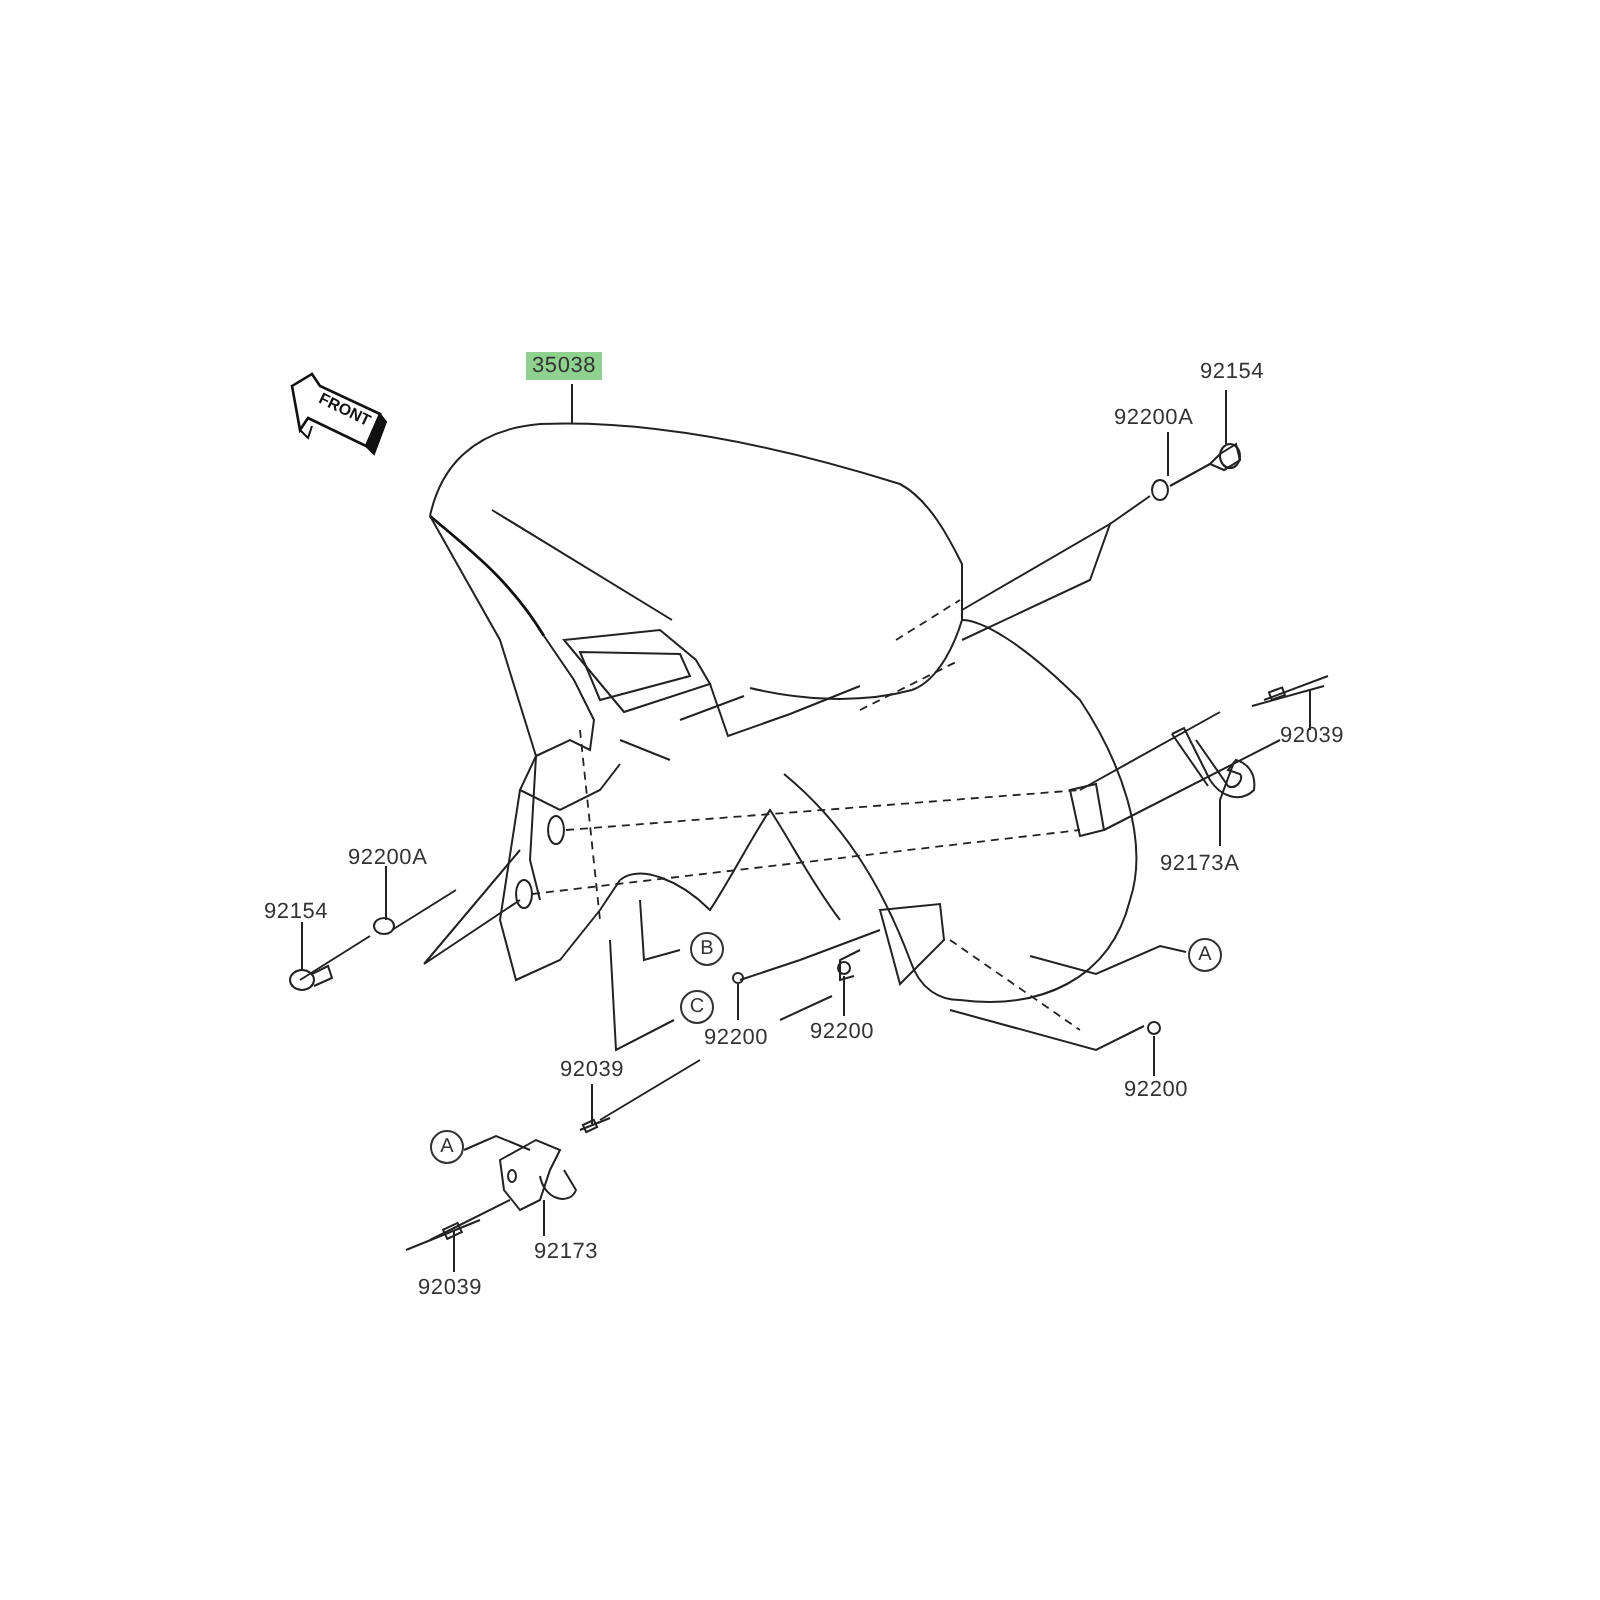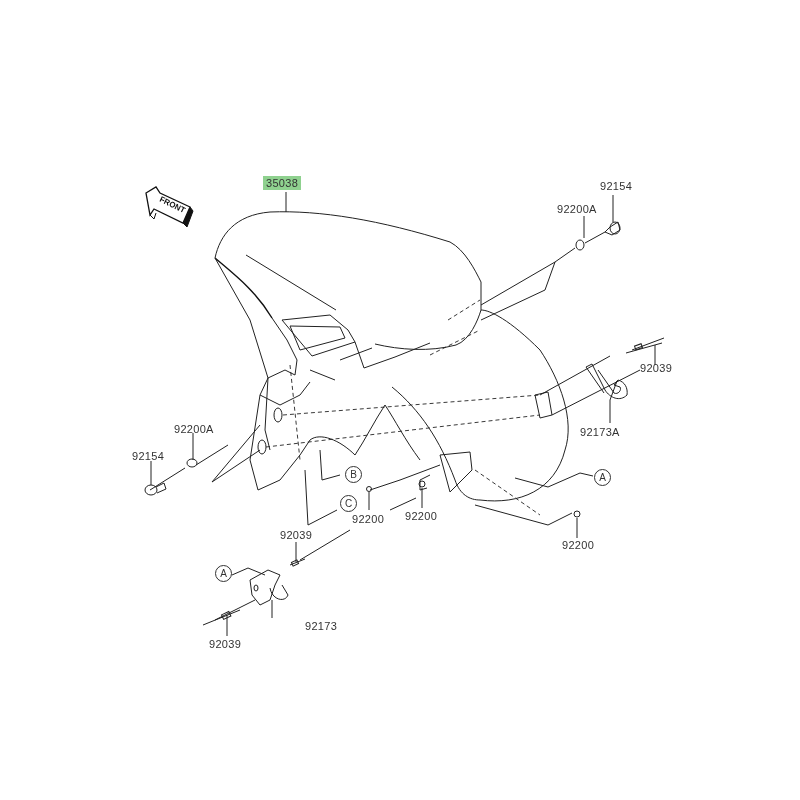--- a/index.html
+++ b/index.html
@@ -125,19 +125,19 @@
 <div class="part-label" style="left:600px;top:180px;">92154</div>
 <div class="part-label" style="left:557px;top:203px;">92200A</div>
 <div class="part-label" style="left:640px;top:362px;">92039</div>
 <div class="part-label" style="left:580px;top:426px;">92173A</div>
 <div class="part-label" style="left:174px;top:423px;">92200A</div>
 <div class="part-label" style="left:132px;top:450px;">92154</div>
 <div class="part-label" style="left:352px;top:513px;">92200</div>
 <div class="part-label" style="left:405px;top:510px;">92200</div>
 <div class="part-label" style="left:562px;top:539px;">92200</div>
 <div class="part-label" style="left:280px;top:529px;">92039</div>
-<div class="part-label" style="left:267px;top:620px;margin-left:38px;">92173</div>
+<div class="part-label" style="left:267px;top:620px;">92173</div>
 <div class="part-label" style="left:209px;top:638px;">92039</div>
 
 <div class="ref-circle" style="left:594px;top:469px;">A</div>
 <div class="ref-circle" style="left:345px;top:466px;">B</div>
 <div class="ref-circle" style="left:340px;top:495px;">C</div>
 <div class="ref-circle" style="left:215px;top:565px;">A</div>
 
 </body></html>

